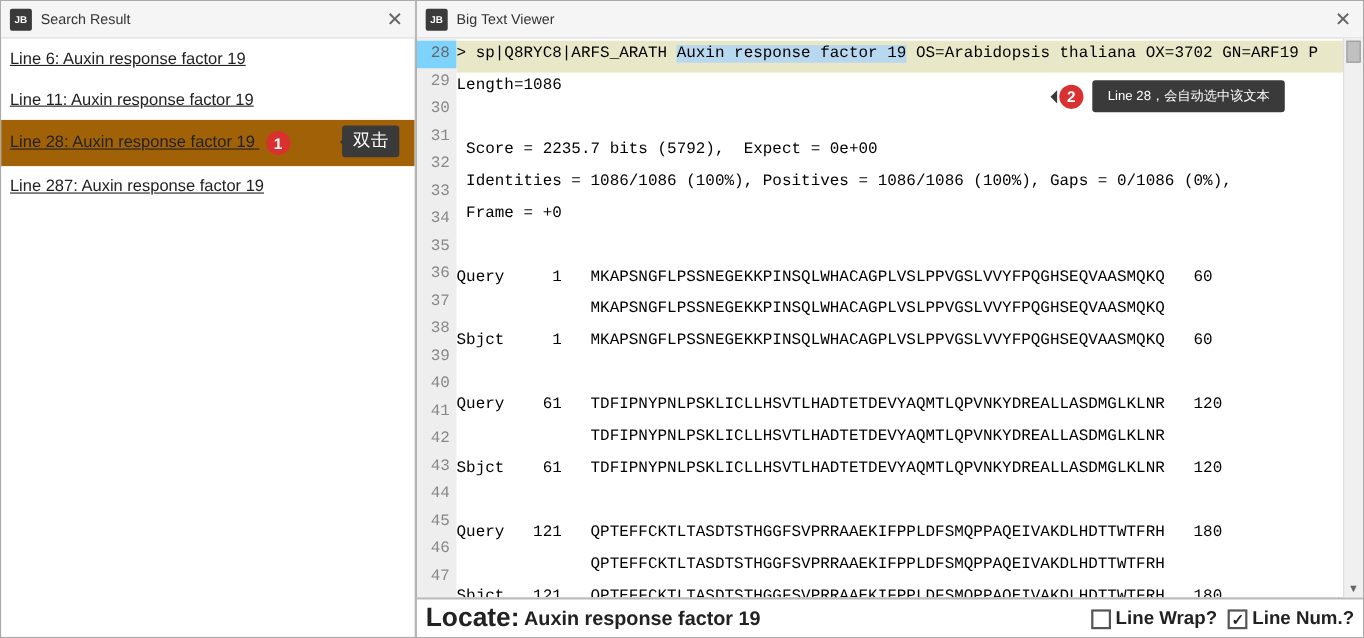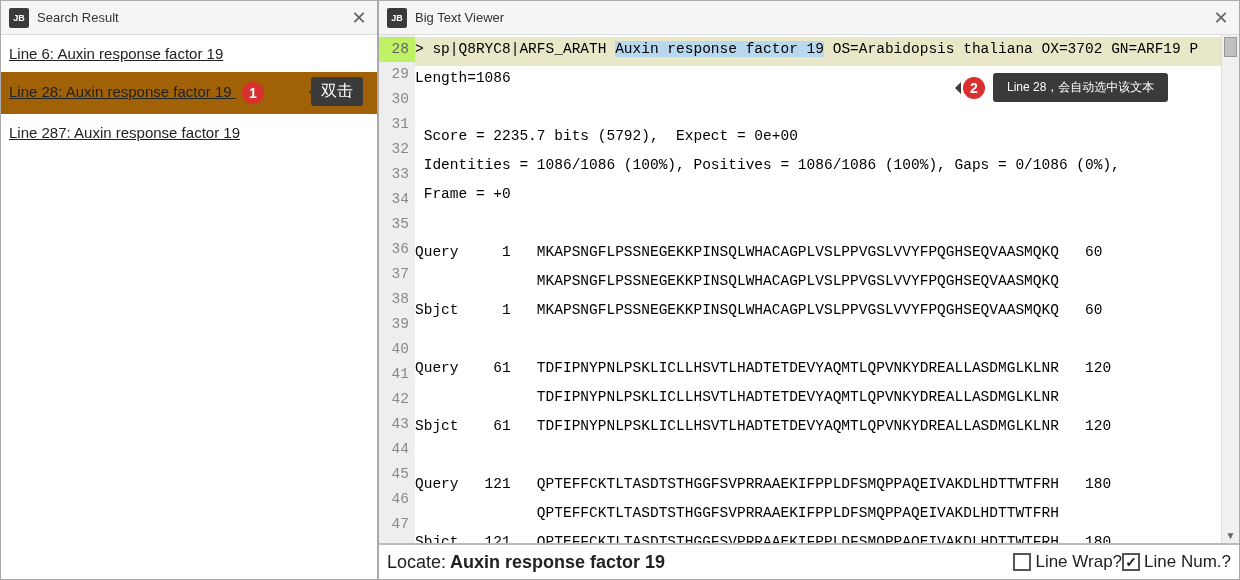--- a/index.html
+++ b/index.html
@@ -17,52 +17,53 @@
     .result-item { padding: 10px 8px; font-size: 15px; color: #222; cursor: pointer; position: relative; text-decoration: underline; }
     .result-item.highlighted { background: #a16207; }
     
     .badge { display: inline-flex; width: 22px; height: 22px; background: #d93030; color: #fff; border-radius: 50%; align-items: center; justify-content: center; font-size: 14px; font-weight: bold; margin-left: 6px; vertical-align: middle; }
     .tooltip-bubble { position: absolute; background: #3a3a3a; color: #fff; padding: 4px 10px; font-size: 16px; border-radius: 3px; white-space: nowrap; }
     .tooltip-bubble::before { content: ''; position: absolute; left: -8px; top: 50%; transform: translateY(-50%); border: 6px solid transparent; border-right-color: #3a3a3a; }
     
     .viewer-body { flex: 1; display: flex; overflow: hidden; font-family: "Courier New", monospace; font-size: 14.5px; position: relative; }
     .gutter { width: 36px; background: #eee; text-align: right; padding-top: 2px; color: #888; flex-shrink: 0; }
     .gutter-line { height: 25px; line-height: 25px; padding-right: 6px; }
-    .gutter-line.active { background: #bef264; color: #666; }
+    .gutter-line.active { background: #7dd3fc; color: #666; }
     .content-area { flex: 1; padding-top: 2px; overflow: hidden; white-space: nowrap; }
     .code-line { height: 29px; line-height: 25px; white-space: pre; }
     .hl-bg { background: #e8e8c8; }
     .sel-text { background: #b8d8f0; }
     
     .scrollbar-v { position: absolute; right: 0; top: 34px; bottom: 36px; width: 18px; background: #f0f0f0; border-left: 1px solid #ddd; }
     .scrollbar-v .thumb { position: absolute; top: 2px; left: 2px; right: 2px; height: 20px; background: #c0c0c0; border: 1px solid #999; }
     .scrollbar-v .arrow { position: absolute; left: 0; right: 0; height: 16px; display: flex; align-items: center; justify-content: center; font-size: 10px; color: #666; }
     .scrollbar-v .arrow.down { bottom: 0; }
     
     .statusbar { height: 36px; border-top: 2px solid #bbb; display: flex; align-items: center; padding: 0 8px; background: #fff; }
-    .locate-label { font-size: 18px; font-weight: normal; color: #222; }
+    .locate-label { font-size: 24px; font-weight: bold; color: #222; }
     .locate-value { font-size: 18px; font-weight: bold; color: #222; margin-left: 4px; flex: 1; }
-    .checkbox-group { display: flex; align-items: center; font-size: 17px; font-weight: normal; color: #222; }
+    .checkbox-group { display: flex; align-items: flex-end; font-size: 17px; font-weight: bold; color: #222; margin-left: 10px; }
     .chk { width: 18px; height: 18px; border: 2px solid #555; margin-right: 4px; display: inline-flex; align-items: center; justify-content: center; font-size: 14px; }
     .chk.checked::after { content: '✓'; font-weight: bold; }
     
     .annot2 { position: absolute; top: 72px; left: 578px; display: flex; align-items: center; z-index: 10; }
     .annot2 .tooltip-bubble { position: static; font-size: 12px; padding: 6px 14px; }
   </style>
 </head>
 <body>
 
 <div class="left-panel">
   <div class="titlebar">
     <div class="jb-icon">JB</div>
     <div class="titlebar-title">Search Result</div>
     <div class="close-btn">✕</div>
   </div>
   <div class="results-list">
     <div class="result-item">Line 6: Auxin response factor 19</div>
+    <div class="result-item">Line 11: Auxin response factor 19</div>
     <div class="result-item highlighted">
       <span>Line 28: Auxin response factor 19</span>
       <span class="badge">1</span>
       <span class="tooltip-bubble" style="left:310px; top:5px;">双击</span>
     </div>
     <div class="result-item">Line 287: Auxin response factor 19</div>
   </div>
 </div>
 
 <div class="right-panel">

